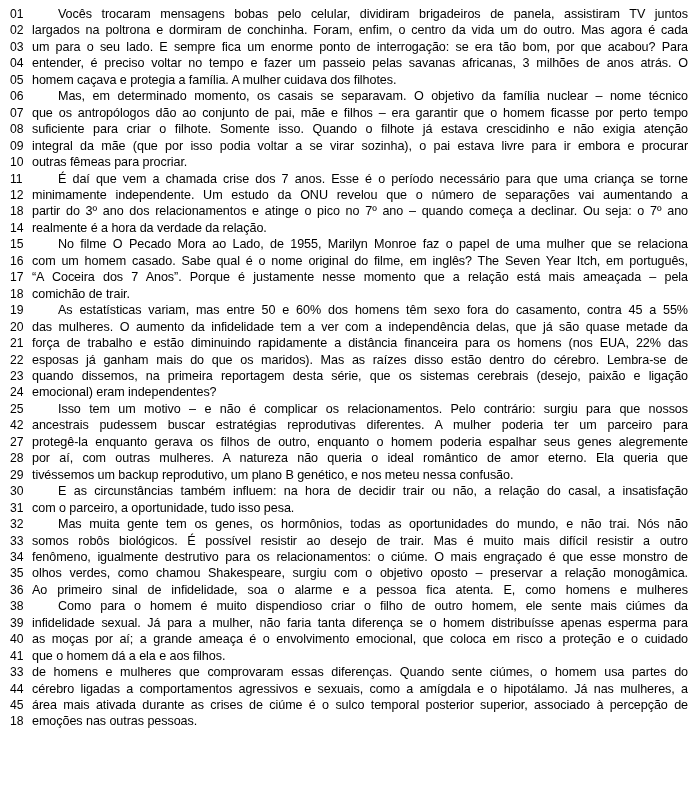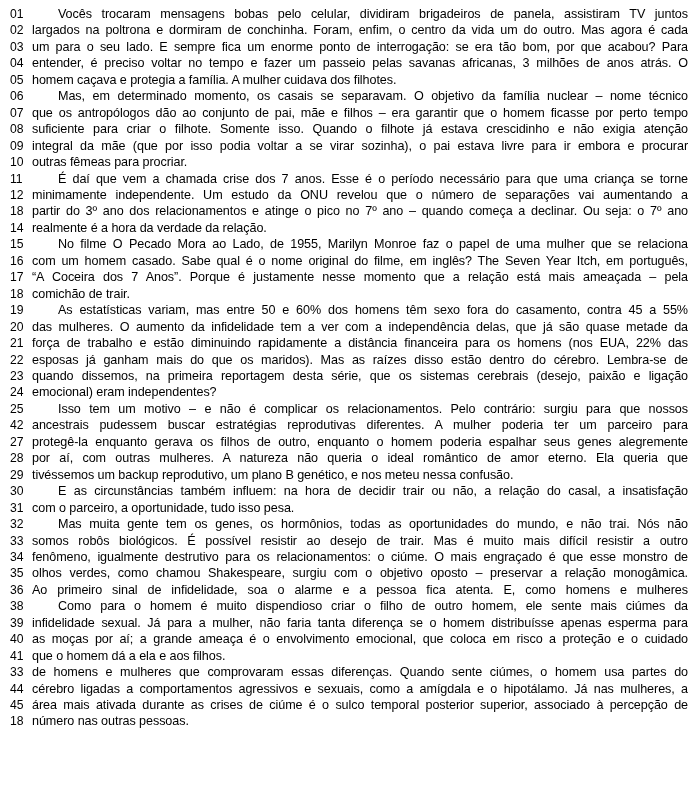--- a/index.html
+++ b/index.html
@@ -223,16 +223,16 @@
       <div class="line-row">
         <span class="line-num">44</span>
         <span class="line-text justify-full">cérebro ligadas a comportamentos agressivos e sexuais, como a amígdala e o hipotálamo. Já nas mulheres, a</span>
       </div>
       <div class="line-row">
         <span class="line-num">45</span>
         <span class="line-text justify-full">área mais ativada durante as crises de ciúme é o sulco temporal posterior superior, associado à percepção de</span>
       </div>
       <div class="line-row">
         <span class="line-num">18</span>
-        <span class="line-text">número nas outras pessoas.</span>
+        <span class="line-text">emoções nas outras pessoas.</span>
       </div>
     </div>
 </div>
 
 </body></html>

